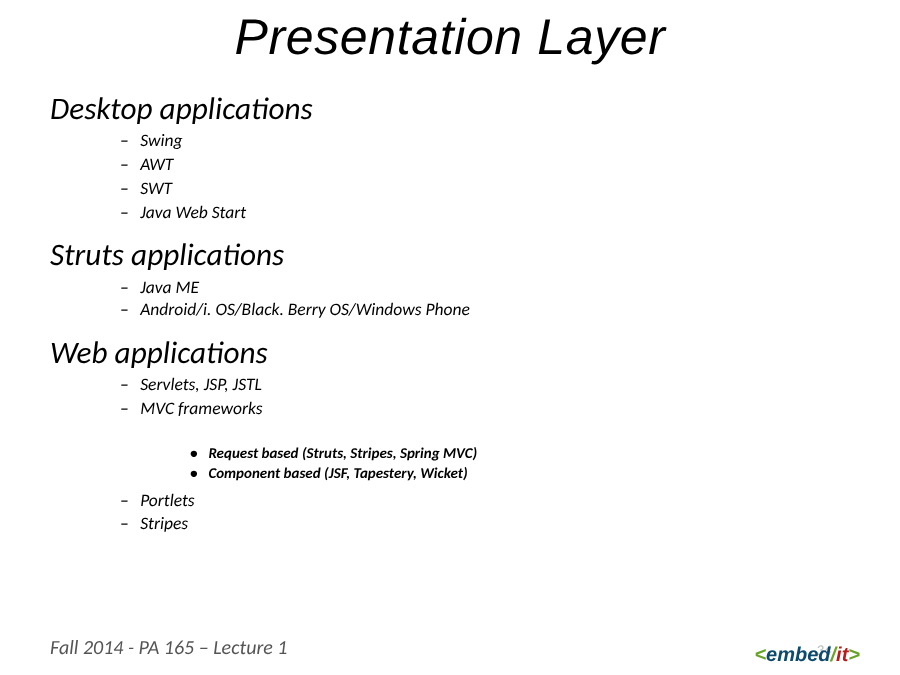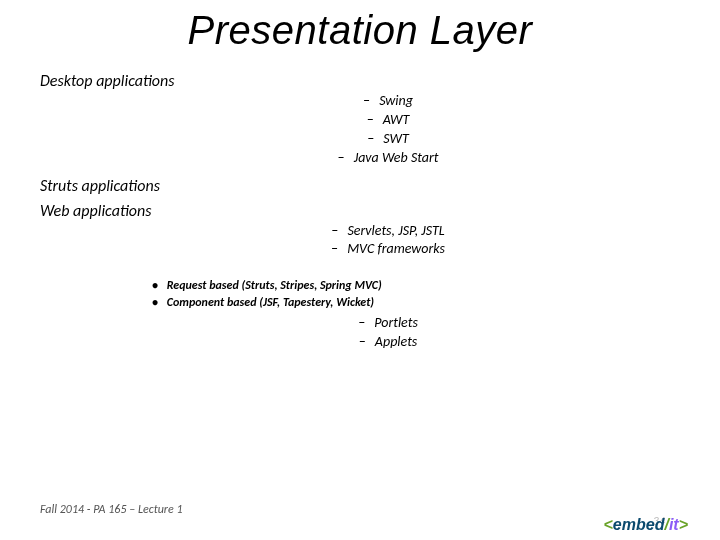--- a/index.html
+++ b/index.html
@@ -23,111 +23,114 @@
   }
   .title {
     font-family: Arial, Helvetica, sans-serif;
     font-size: 40px;
     font-weight: 400;
     text-align: center;
     margin: 8px 0 18px 0;
     letter-spacing: 0.5px;
   }
   .section {
-    font-size: 16px;
+    font-size: 25px;
     margin: 6px 0 2px 0;
   }
   .dash-list {
     list-style: none;
     margin: 0 0 8px 0;
     padding: 0 0 0 56px;
     font-size: 14px;
     line-height: 1.35;
   }
   .dash-list li::before {
     content: "– ";
     margin-left: -18px;
     padding-right: 6px;
   }
   .dash-list li {
     padding-left: 18px;
-    text-align: center;
   }
   .dot-list {
     list-style: none;
     margin: 18px 0 4px 0;
     padding: 0 0 0 112px;
     font-size: 12px;
     font-weight: 600;
     line-height: 1.35;
   }
   .dot-list li::before {
     content: "• ";
     margin-left: -14px;
     padding-right: 6px;
   }
   .dot-list li {
     padding-left: 14px;
   }
   .footer {
     position: absolute;
     left: 40px;
-    bottom: 32px;
-    font-size: 12px;
+    bottom: 20px;
+    font-size: 16px;
     color: #555;
   }
   .pagenum {
     position: absolute;
     right: 55px;
     bottom: 20px;
     font-size: 12px;
     color: #bbb;
   }
   .logo {
     position: absolute;
     right: 32px;
     bottom: 14px;
     font-family: Arial, sans-serif;
     font-size: 16px;
     white-space: nowrap;
   }
   .logo .lt, .logo .gt { color: #6aa329; font-weight: 700; }
   .logo .em1 { color: #0c4a6e; font-weight: 700; }
   .logo .slash { color: #6aa329; font-weight: 700; }
-  .logo .it { color: #8b5cf6; font-weight: 700; }
+  .logo .it { color: #b91c1c; font-weight: 700; }
 </style>
 </head>
 <body>
 
 <div class="slide">
 
   <div class="title">Presentation Layer</div>
 
   <div class="section">Desktop applications</div>
   <ul class="dash-list">
     <li>Swing</li>
     <li>AWT</li>
     <li>SWT</li>
     <li>Java Web Start</li>
   </ul>
 
   <div class="section">Struts applications</div>
+  <ul class="dash-list">
+    <li>Java ME</li>
+    <li>Android/i. OS/Black. Berry OS/Windows Phone</li>
+  </ul>
 
   <div class="section">Web applications</div>
   <ul class="dash-list">
     <li>Servlets, JSP, JSTL</li>
     <li>MVC frameworks</li>
   </ul>
   <ul class="dot-list">
     <li>Request based (Struts, Stripes, Spring MVC)</li>
     <li>Component based (JSF, Tapestery, Wicket)</li>
   </ul>
   <ul class="dash-list">
     <li>Portlets</li>
-    <li>Applets</li>
+    <li>Stripes</li>
   </ul>
 
   <div class="footer">Fall 2014 - PA 165 – Lecture 1</div>
   <div class="pagenum">34</div>
 
   <div class="logo">
     <span class="lt">&lt;</span><span class="em1">embed</span><span class="slash">/</span><span class="it">it</span><span class="gt">&gt;</span>
   </div>
 
 </div>

